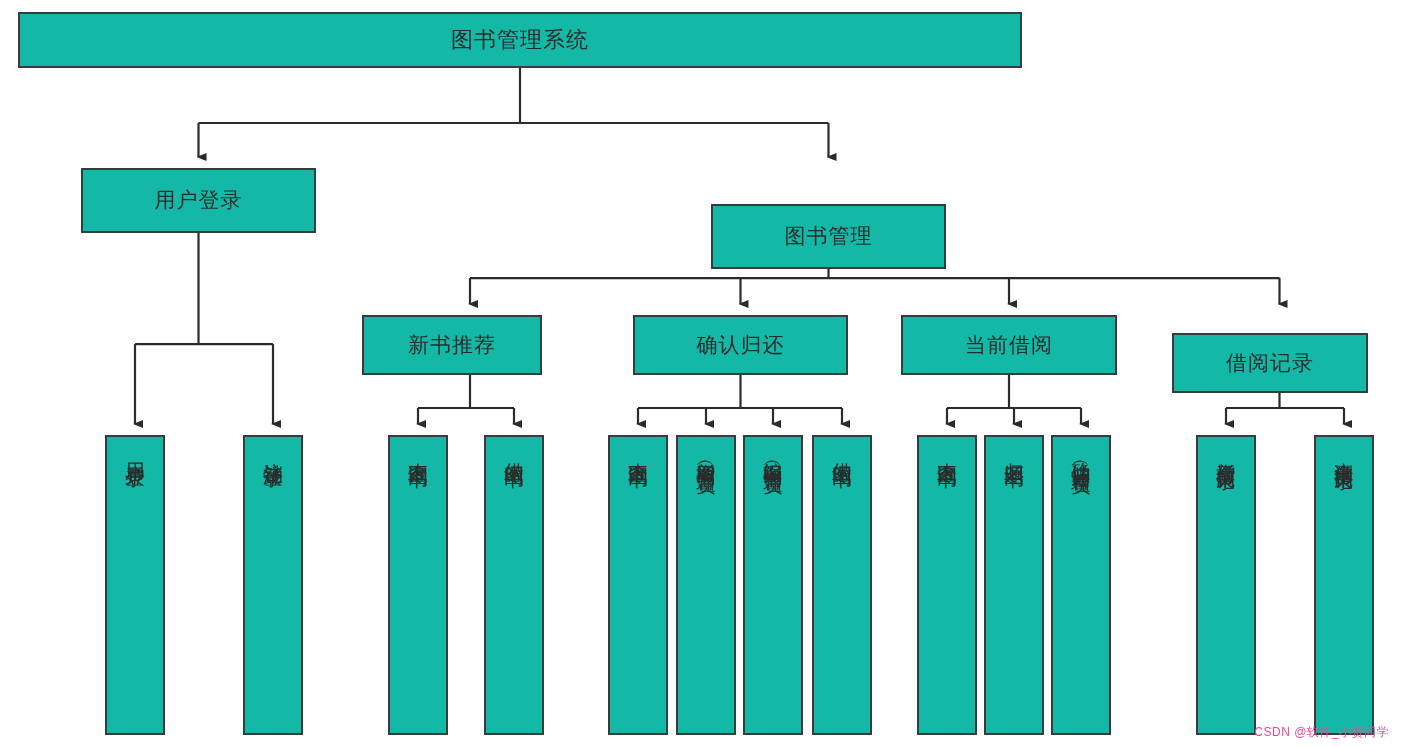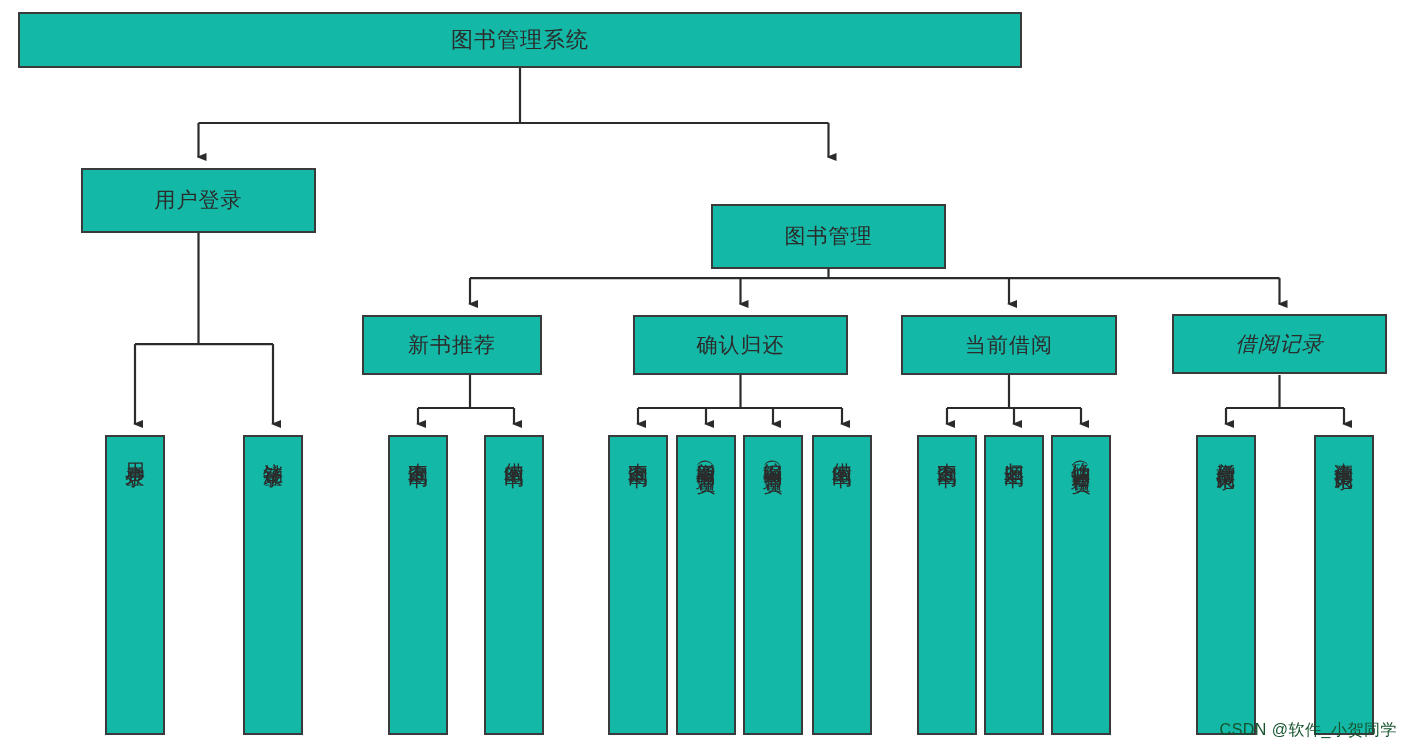--- a/index.html
+++ b/index.html
@@ -8,21 +8,21 @@
   #canvas{position:absolute;inset:0;width:1405px;height:747px;}
   #edges{position:absolute;left:0;top:0;width:1405px;height:747px;pointer-events:none;}
   .node{position:absolute;box-sizing:border-box;background:#14b8a6;
         border:2px solid #3a3a3a;display:flex;align-items:center;justify-content:center;}
   .node .lbl{font-size:21px;line-height:1.25;letter-spacing:1px;white-space:nowrap;color:#2b2b2b;}
   .node.root .lbl{font-size:22px;}
   .node.leaf{align-items:flex-start;justify-content:center;padding-top:10px;}
   .node.leaf .lbl{writing-mode:vertical-rl;text-orientation:upright;
         font-size:20px;line-height:1.35;letter-spacing:2px;white-space:nowrap;}
   .node.leaf.tall .lbl{font-size:19px;}
-  #watermark{position:absolute;right:8px;bottom:6px;font-size:16px;color:#14532d;
+  #watermark{position:absolute;right:16px;bottom:6px;font-size:12px;color:#ec4899;
         letter-spacing:0.5px;white-space:nowrap;}
 </style>
 </head>
 <body>
 
 <div id="canvas">
   <svg id="edges" viewBox="0 0 1405 747">
     <defs>
       <marker id="arw" markerWidth="10" markerHeight="10" refX="5" refY="8" orient="auto" markerUnits="userSpaceOnUse">
         <path d="M1,0 L9,0 L5,10 Z" fill="#2b2b2b"></path>
@@ -69,21 +69,21 @@
       </div>
       <div class="node lvl3" style="left: 362px; top: 315px; width: 180px; height: 60px; text-align: center;">
         <span class="lbl">新书推荐</span>
       </div>
       <div class="node lvl3" style="left: 633px; top: 315px; width: 215px; height: 60px;">
         <span class="lbl">确认归还</span>
       </div>
       <div class="node lvl3" style="left: 901px; top: 315px; width: 216px; height: 60px; text-align: right;">
         <span class="lbl">当前借阅</span>
       </div>
-      <div class="node lvl3" style="left: 1172px; top: 314px; width: 215px; height: 60px; font-style: italic;">
+      <div class="node lvl3" style="left: 1172px; top: 333px; width: 196px; height: 60px;">
         <span class="lbl">借阅记录</span>
       </div>
       <div class="node leaf" style="left: 105px; top: 435px; width: 60px; height: 300px;">
         <span class="lbl">用户登录</span>
       </div>
       <div class="node leaf" style="left: 243px; top: 435px; width: 60px; height: 300px;">
         <span class="lbl">注销登录</span>
       </div>
       <div class="node leaf" style="left: 388px; top: 435px; width: 60px; height: 300px;">
         <span class="lbl">查询图书</span>

